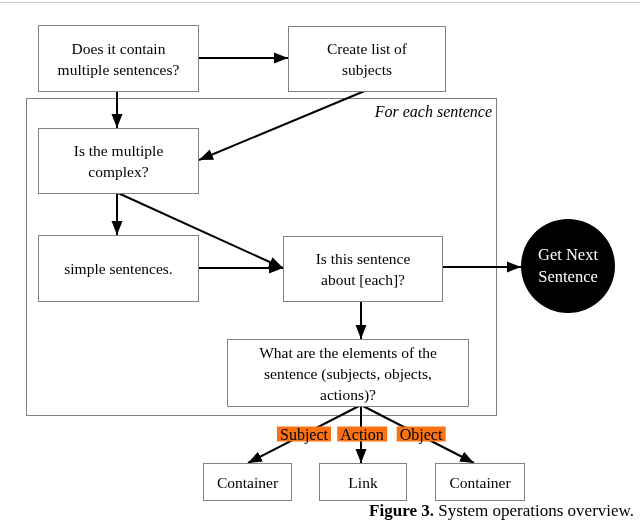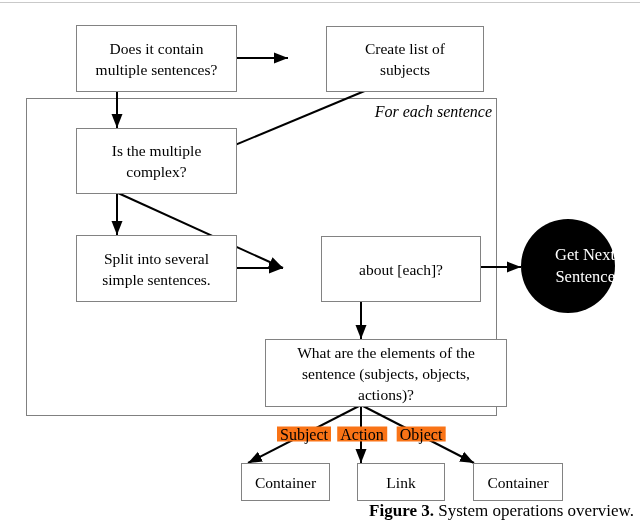--- a/index.html
+++ b/index.html
@@ -3,23 +3,23 @@
 <meta charset="utf-8">
 <style>
   html,body{margin:0;padding:0;background:#ffffff;}
   body{width:640px;height:525px;font-family:"Liberation Serif","DejaVu Serif",serif;color:#000;}
   .stage{position:relative;width:640px;height:525px;overflow:hidden;background:#fff;}
   .toprule{position:absolute;left:0;top:2px;width:640px;height:1px;background:#c9c9c9;z-index:1;}
   .loopbox{position:absolute;left:26px;top:98px;width:469px;height:316px;border:1px solid #808080;background:#fff;z-index:1;}
   .looplabel{position:absolute;top:102px;right:148px;font-size:16px;line-height:20px;z-index:3;font-style:italic;}
   svg.arrows{position:absolute;left:0;top:0;z-index:2;}
   .box{position:absolute;background:#fff;border:1px solid #828282;display:flex;flex-direction:column;
-       align-items:center;justify-content:center;text-align:center;font-size:15.5px;line-height:21px;z-index:3;margin-left:38px;}
+       align-items:center;justify-content:center;text-align:center;font-size:15.5px;line-height:21px;z-index:3;}
   .circle{position:absolute;left:521px;top:219px;width:94px;height:94px;border-radius:50%;background:#000;
-          color:#fff;display:flex;flex-direction:column;align-items:flex-end;justify-content:center;
+          color:#fff;display:flex;flex-direction:column;align-items:center;justify-content:center;
           text-align:center;font-size:16.5px;line-height:22px;z-index:3;}
   .elabel{position:absolute;transform:translate(-50%,-50%);background:#f97316;padding:0 3px;
           font-size:16px;line-height:15px;z-index:4;}
   .caption{position:absolute;left:0;top:499px;width:634px;text-align:right;font-size:17px;line-height:23px;z-index:3;}
 </style>
 </head>
 <body>
 
 <div class="stage">
 
@@ -58,25 +58,25 @@
     <span>Create list of</span>
     <span>subjects</span>
   </div>
 
   <div class="box" style="left:38px;top:128px;width:159px;height:64px">
     <span>Is the multiple</span>
     <span>complex?</span>
   </div>
 
   <div class="box" style="left:38px;top:235px;width:159px;height:65px">
-    <span>Split into several</span>
     <span>simple sentences.</span>
   </div>
 
   <div class="box" style="left:283px;top:236px;width:158px;height:64px">
+    <span>Is this sentence</span>
     <span>about [each]?</span>
   </div>
 
   <div class="box" style="left:227px;top:339px;width:240px;height:66px">
     <span>What are the elements of the</span>
     <span>sentence (subjects, objects,</span>
     <span>actions)?</span>
   </div>
 
   <div class="circle">

